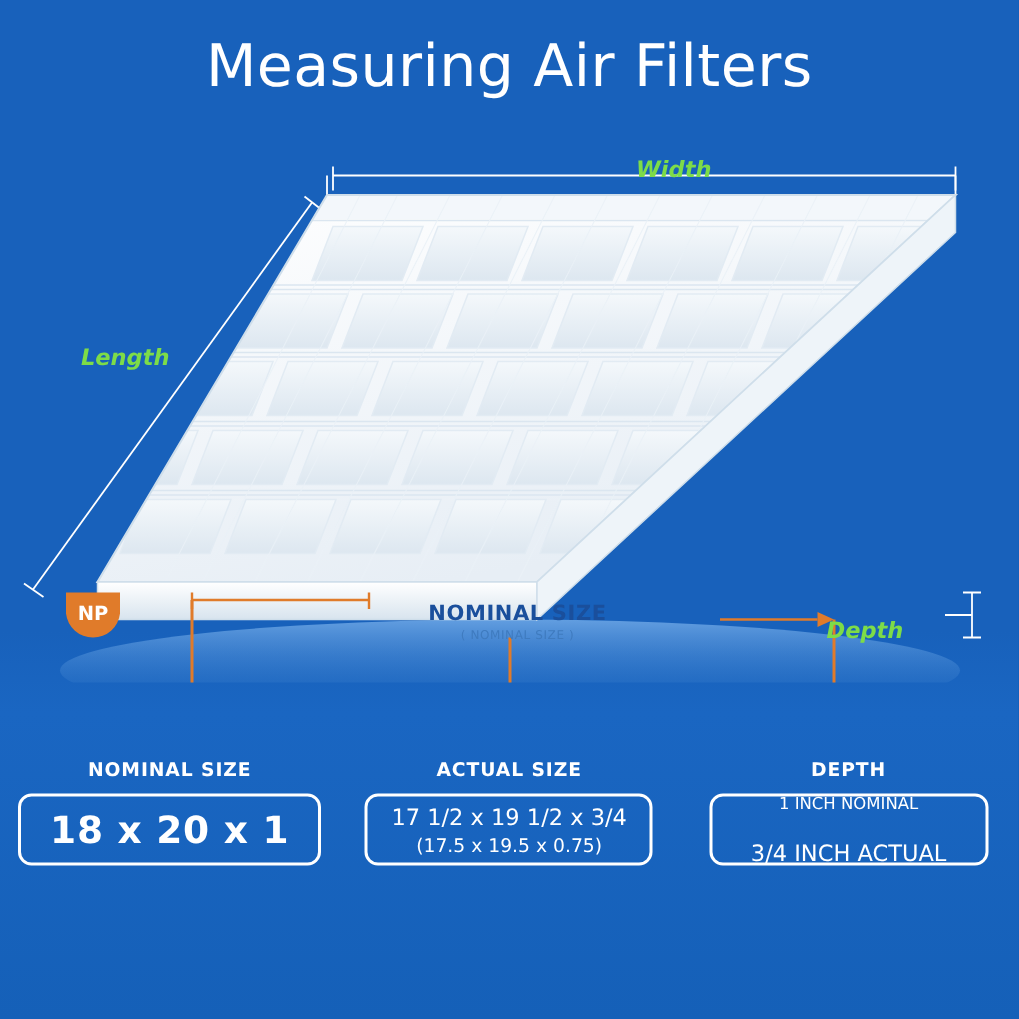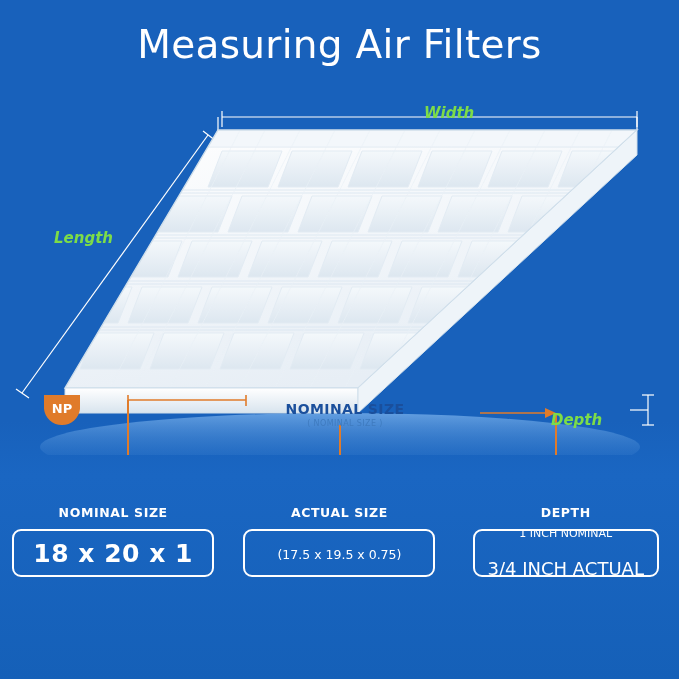--- a/index.html
+++ b/index.html
@@ -126,21 +126,21 @@
   .box-c { width: 186px; height: 48px; }
   .box-a .line1 {
     font-size: 25px;
     font-weight: bold;
     letter-spacing: 0.5px;
     font-family: "DejaVu Sans", sans-serif;
   }
   .box-b .line1 { font-size: 15px; font-family: "DejaVu Sans", sans-serif; }
   .box-b .line2 { font-size: 12.5px; margin-top: 2px; font-family: "DejaVu Sans", sans-serif; }
   .box-c .line1 { font-size: 11px; font-family: "DejaVu Sans", sans-serif; }
-  .box-c .line2 { font-size: 18px; margin-top: 18px; font-family: "DejaVu Sans", sans-serif; }
+  .box-c .line2 { font-size: 15px; margin-top: 18px; font-family: "DejaVu Sans", sans-serif; }
   .card-desc {
     margin-top: 11px;
     font-size: 13px;
     line-height: 17px;
     font-family: "DejaVu Sans", sans-serif;
   }
 </style>
 </head>
 <body>
 
@@ -310,20 +310,21 @@
     <div class="card">
       <div class="card-title">NOMINAL SIZE</div>
       <div class="card-box box-a">
         <div class="line1">18 x 20 x 1</div>
       </div>
     </div>
 
     <div class="card">
       <div class="card-title">ACTUAL SIZE</div>
       <div class="card-box box-b">
+        <div class="line1">17 1/2 x 19 1/2 x 3/4</div>
         <div class="line2">(17.5 x 19.5 x 0.75)</div>
       </div>
     </div>
 
     <div class="card">
       <div class="card-title">DEPTH</div>
       <div class="card-box box-c">
         <div class="line1">1 INCH NOMINAL</div>
         <div class="line2">3/4 INCH ACTUAL</div>
       </div>

